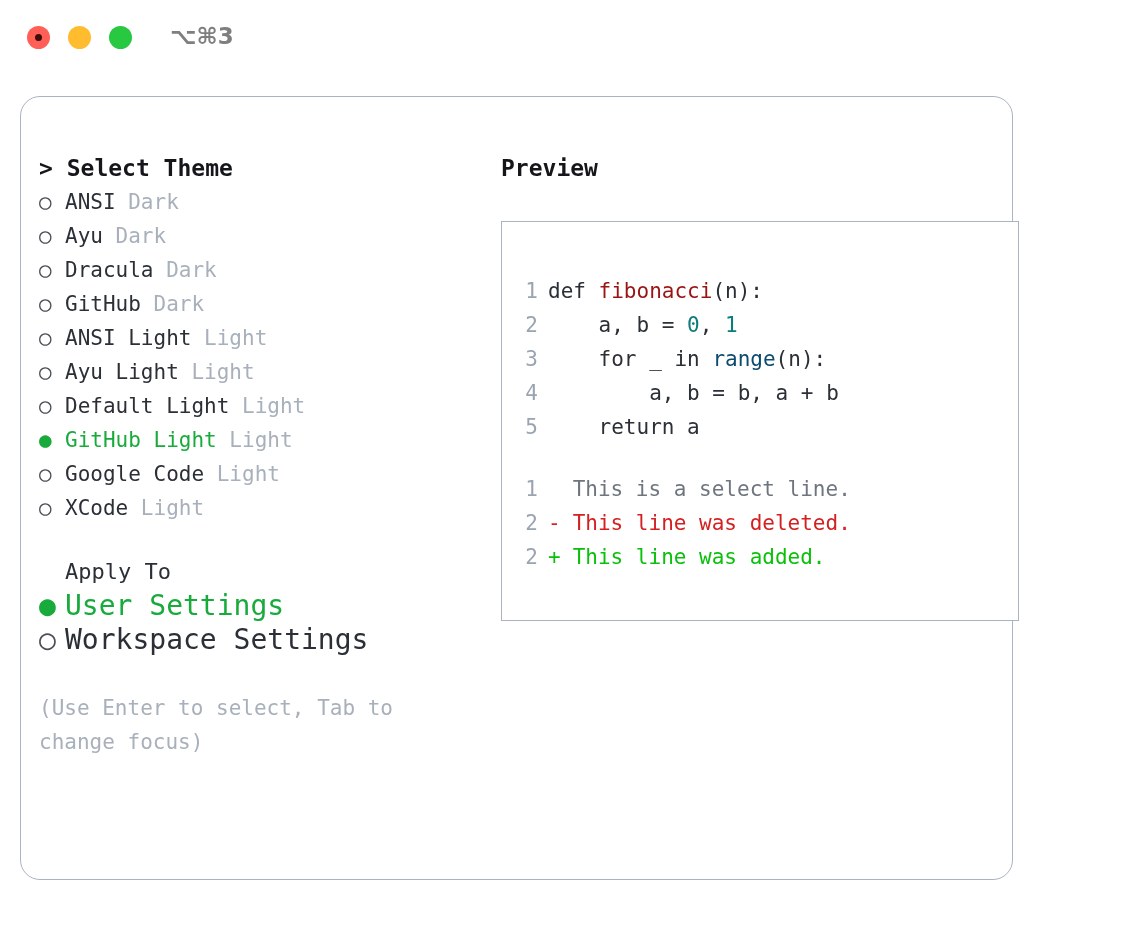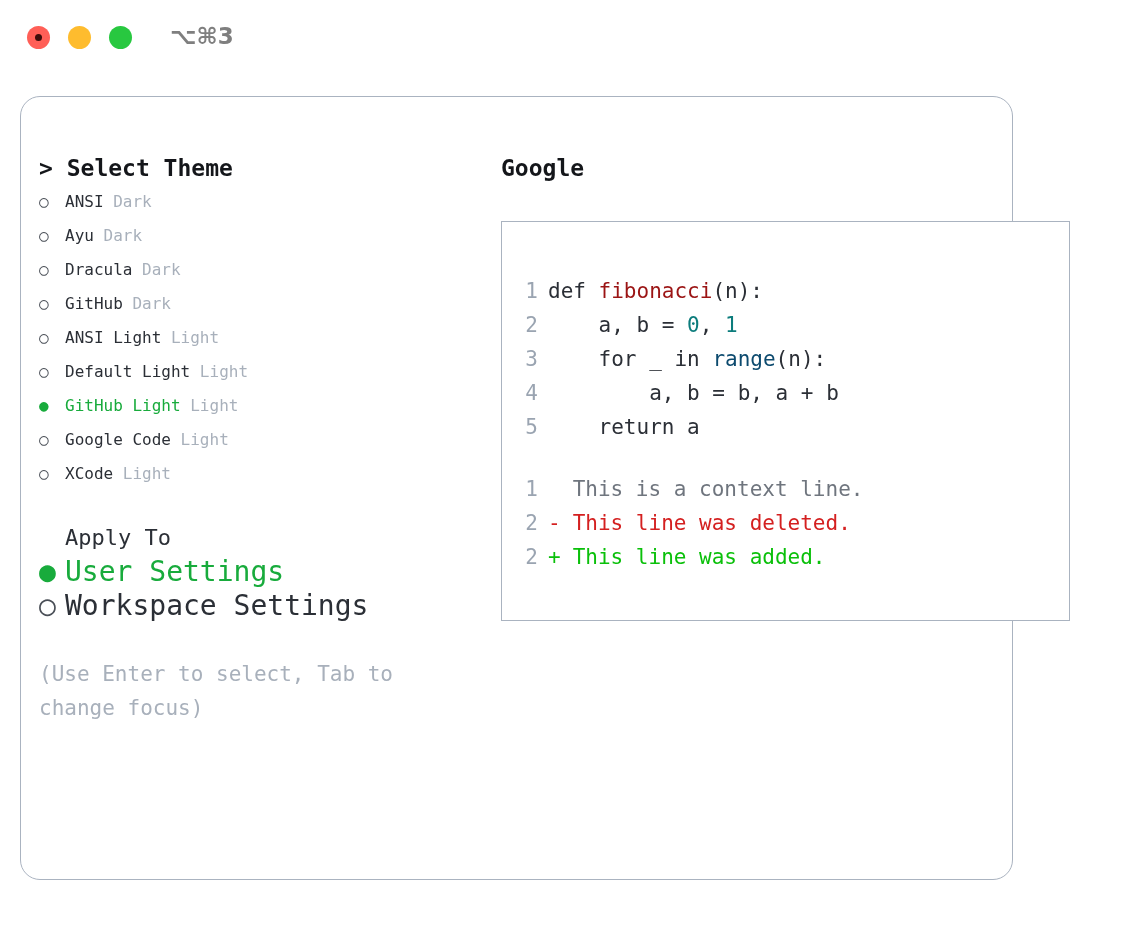--- a/index.html
+++ b/index.html
@@ -95,21 +95,21 @@
   }
 
   #select-theme-header {
     font-size: 23px;
     font-weight: bold;
     color: #14161a;
     line-height: 34px;
     white-space: pre;
   }
   .theme-row {
-    font-size: 16px;
+    font-size: 21px;
     line-height: 34px;
     color: #2b2f36;
     white-space: pre;
     display: block;
   }
   .bullet {
     display: inline-block;
     width: 26px;
     color: #4a4f57;
   }
@@ -157,21 +157,21 @@
   }
   #preview-header {
     font-size: 23px;
     font-weight: bold;
     color: #14161a;
     line-height: 34px;
     white-space: pre;
   }
   #preview-box {
     margin-top: 36px;
-    width: 569px;
+    width: 518px;
     height: 400px;
     border: 1.6px solid #aab3c0;
     box-sizing: border-box;
     background: #ffffff;
     position: relative;
   }
   #code-area {
     position: absolute;
     left: 14px;
     top: 52px;
@@ -230,50 +230,51 @@
     <div id="theme-column">
 
       <div id="select-theme-header" class="mono">&gt; Select Theme</div>
 
       <div id="theme-list">
           <div class="theme-row mono"><span class="bullet">○</span><span class="theme-name">ANSI</span><span class="theme-kind"> Dark</span></div>
           <div class="theme-row mono"><span class="bullet">○</span><span class="theme-name">Ayu</span><span class="theme-kind"> Dark</span></div>
           <div class="theme-row mono"><span class="bullet">○</span><span class="theme-name">Dracula</span><span class="theme-kind"> Dark</span></div>
           <div class="theme-row mono"><span class="bullet">○</span><span class="theme-name">GitHub</span><span class="theme-kind"> Dark</span></div>
           <div class="theme-row mono"><span class="bullet">○</span><span class="theme-name">ANSI Light</span><span class="theme-kind"> Light</span></div>
+          <div class="theme-row mono"><span class="bullet">○</span><span class="theme-name">Ayu Light</span><span class="theme-kind"> Light</span></div>
           <div class="theme-row mono"><span class="bullet">○</span><span class="theme-name">Default Light</span><span class="theme-kind"> Light</span></div>
           <div class="theme-row mono"><span class="bullet bullet-selected">●</span><span class="theme-name-selected">GitHub Light</span><span class="theme-kind"> Light</span></div>
           <div class="theme-row mono"><span class="bullet">○</span><span class="theme-name">Google Code</span><span class="theme-kind"> Light</span></div>
           <div class="theme-row mono"><span class="bullet">○</span><span class="theme-name">XCode</span><span class="theme-kind"> Light</span></div>
         </div>
 
       <div id="apply-section">
         <div id="apply-to-header" class="mono">Apply To</div>
         <div id="apply-list">
             <div class="apply-row mono"><span class="bullet bullet-selected">●</span><span class="apply-label-selected">User Settings</span></div>
             <div class="apply-row mono"><span class="bullet">○</span><span>Workspace Settings</span></div>
           </div>
       </div>
 
       <div id="hint-text" class="mono">(Use Enter to select, Tab to change focus)</div>
     </div>
 
     <div id="preview-column">
-      <div id="preview-header" class="mono">Google</div>
+      <div id="preview-header" class="mono">Preview</div>
 
       <div id="preview-box">
         <div id="code-area">
             <div class="code-line mono"><span class="lineno">1</span><span class="tok-plain">def </span><span class="tok-fn">fibonacci</span><span class="tok-plain">(n):</span></div>
             <div class="code-line mono"><span class="lineno">2</span><span class="tok-plain">    a, b = </span><span class="tok-num">0</span><span class="tok-plain">, </span><span class="tok-num">1</span></div>
             <div class="code-line mono"><span class="lineno">3</span><span class="tok-plain">    for _ in </span><span class="tok-builtin">range</span><span class="tok-plain">(n):</span></div>
             <div class="code-line mono"><span class="lineno">4</span><span class="tok-plain">        a, b = b, a + b</span></div>
             <div class="code-line mono"><span class="lineno">5</span><span class="tok-plain">    return a</span></div>
           </div>
         <div id="diff-area">
-            <div class="diff-line mono diff-context"><span class="lineno">1</span><span class="diff-marker"> </span><span> This is a context line.</span></div>
+            <div class="diff-line mono diff-context"><span class="lineno">1</span><span class="diff-marker"> </span><span> This is a select line.</span></div>
             <div class="diff-line mono diff-del"><span class="lineno">2</span><span class="diff-marker">-</span><span> This line was deleted.</span></div>
             <div class="diff-line mono diff-add"><span class="lineno">2</span><span class="diff-marker">+</span><span> This line was added.</span></div>
           </div>
       </div>
     </div>
 
   </div>
 </div>
 
 </body></html>

